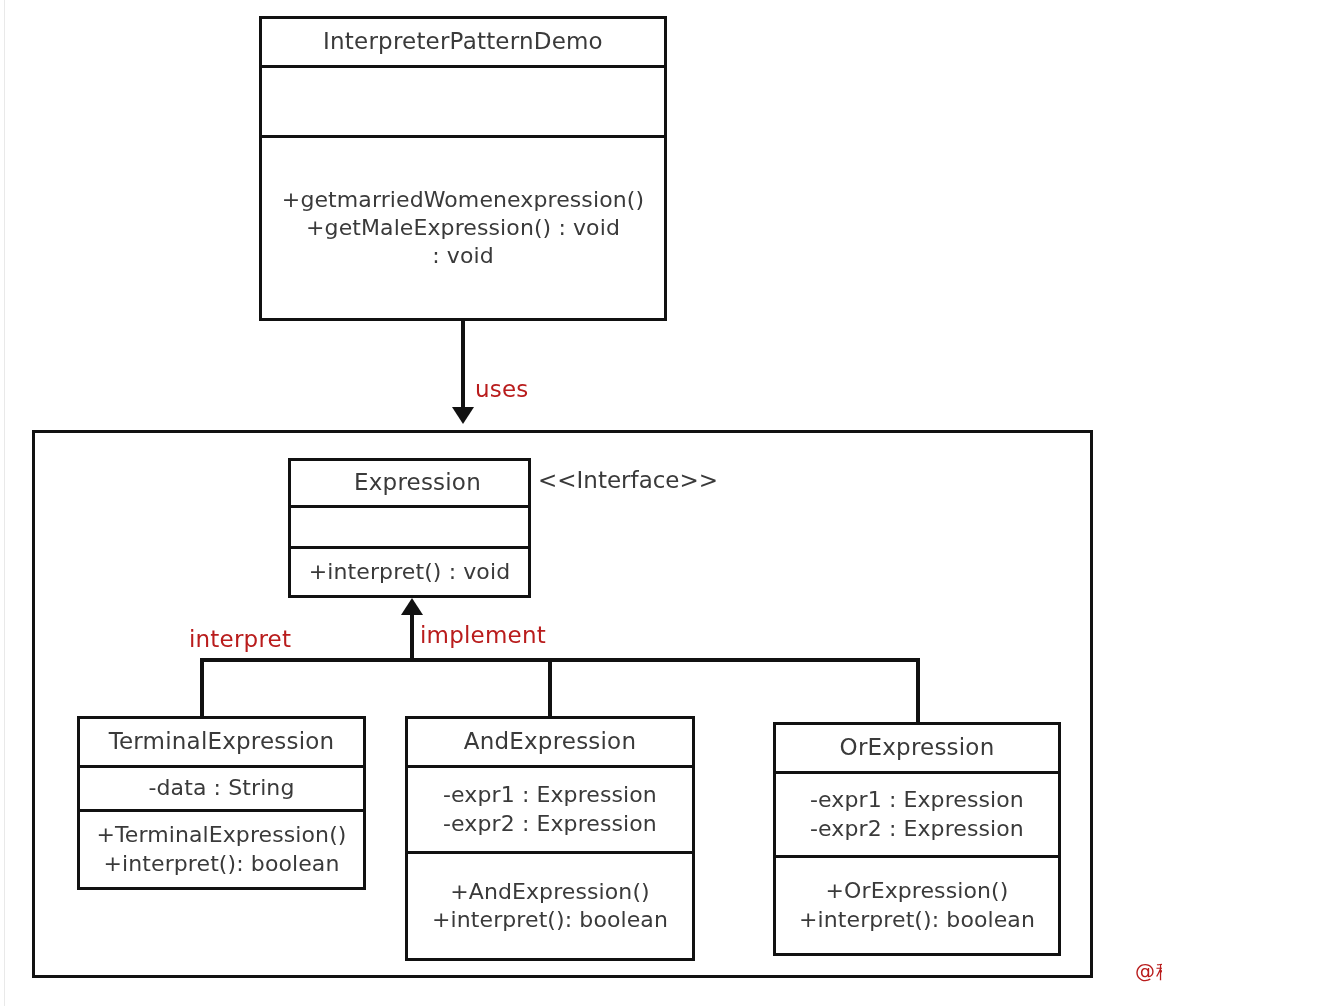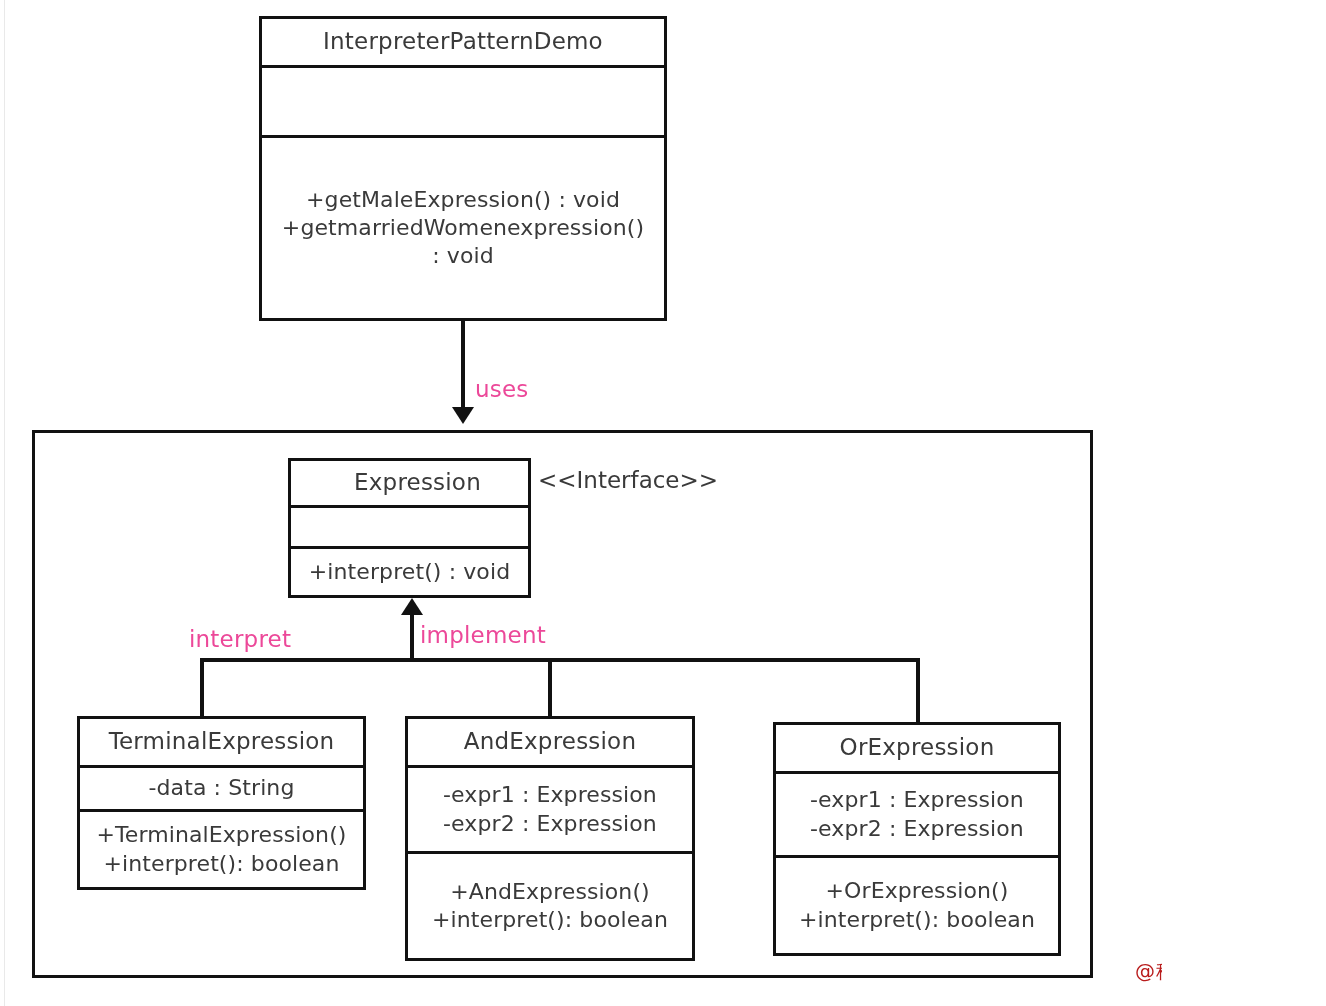--- a/index.html
+++ b/index.html
@@ -91,21 +91,21 @@
     width: 0;
     height: 0;
     border-left: 11px solid transparent;
     border-right: 11px solid transparent;
     border-bottom: 17px solid #111111;
   }
 
   .edge-label {
     position: absolute;
     font-size: 23px;
-    color: #ec4899;
+    color: #b91c1c;
     white-space: nowrap;
     letter-spacing: 0.2px;
   }
 
   .stereotype {
     position: absolute;
     font-size: 23px;
     color: #3a3a3a;
     white-space: nowrap;
   }
@@ -124,22 +124,22 @@
 <div id="canvas">
 
   <div class="page-rule"></div>
 
   <div class="uml-box" style="left:259px; top:16px; width:408px; height:305px;">
     <div class="compartment" style="height:46px;">
       <div class="line cls-name">InterpreterPatternDemo</div>
     </div>
     <div class="compartment" style="height:70px;"></div>
     <div class="compartment" style="height:183px;">
+      <div class="line cls-member">+getmarriedWomenexpression()</div>
       <div class="line cls-member">+getMaleExpression()  : void</div>
-      <div class="line cls-member">+getmarriedWomenexpression()</div>
       <div class="line cls-member">: void</div>
     </div>
   </div>
 
   <div class="edge-v" style="left:461px; top:321px; height:88px;"></div>
   <div class="arrow-down" style="left:452px; top:407px;"></div>
   <div class="edge-label" style="left:475px; top:376px;">uses</div>
 
   <div class="package-frame" style="left:32px; top:430px; width:1061px; height:548px;"></div>
 

